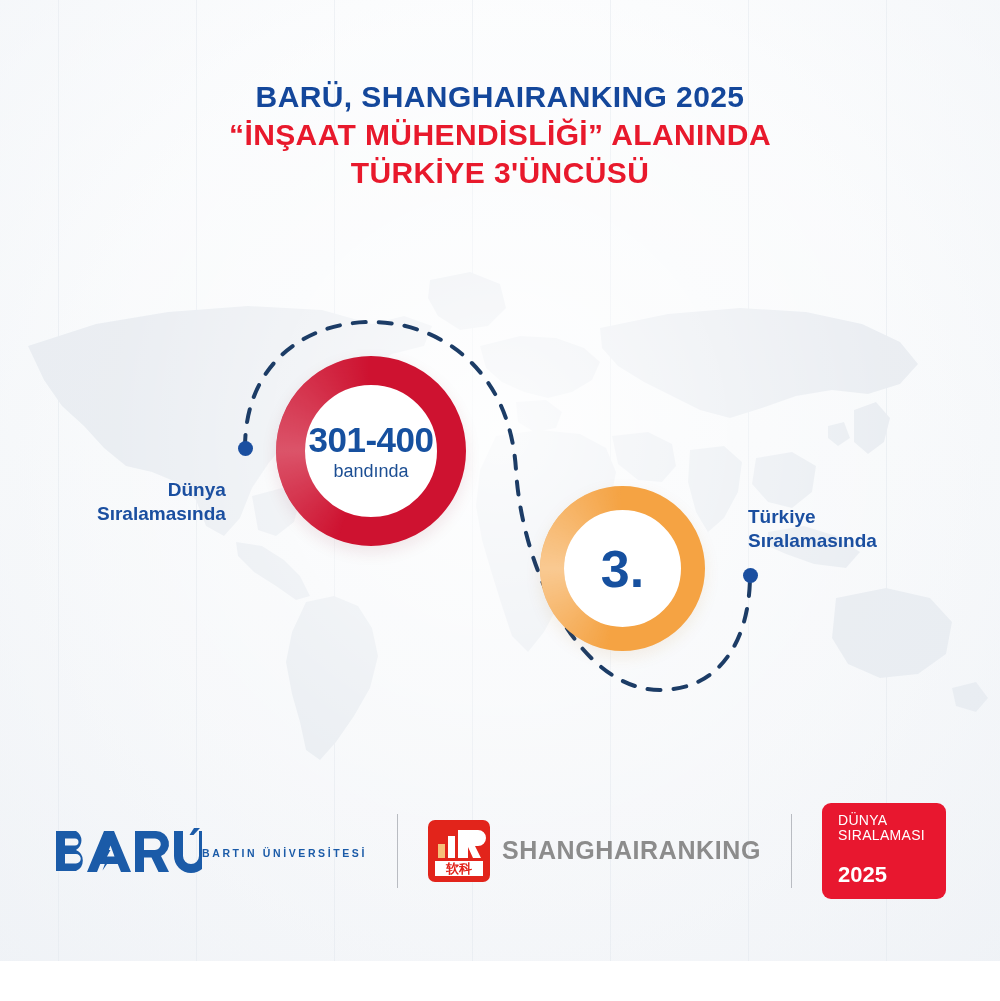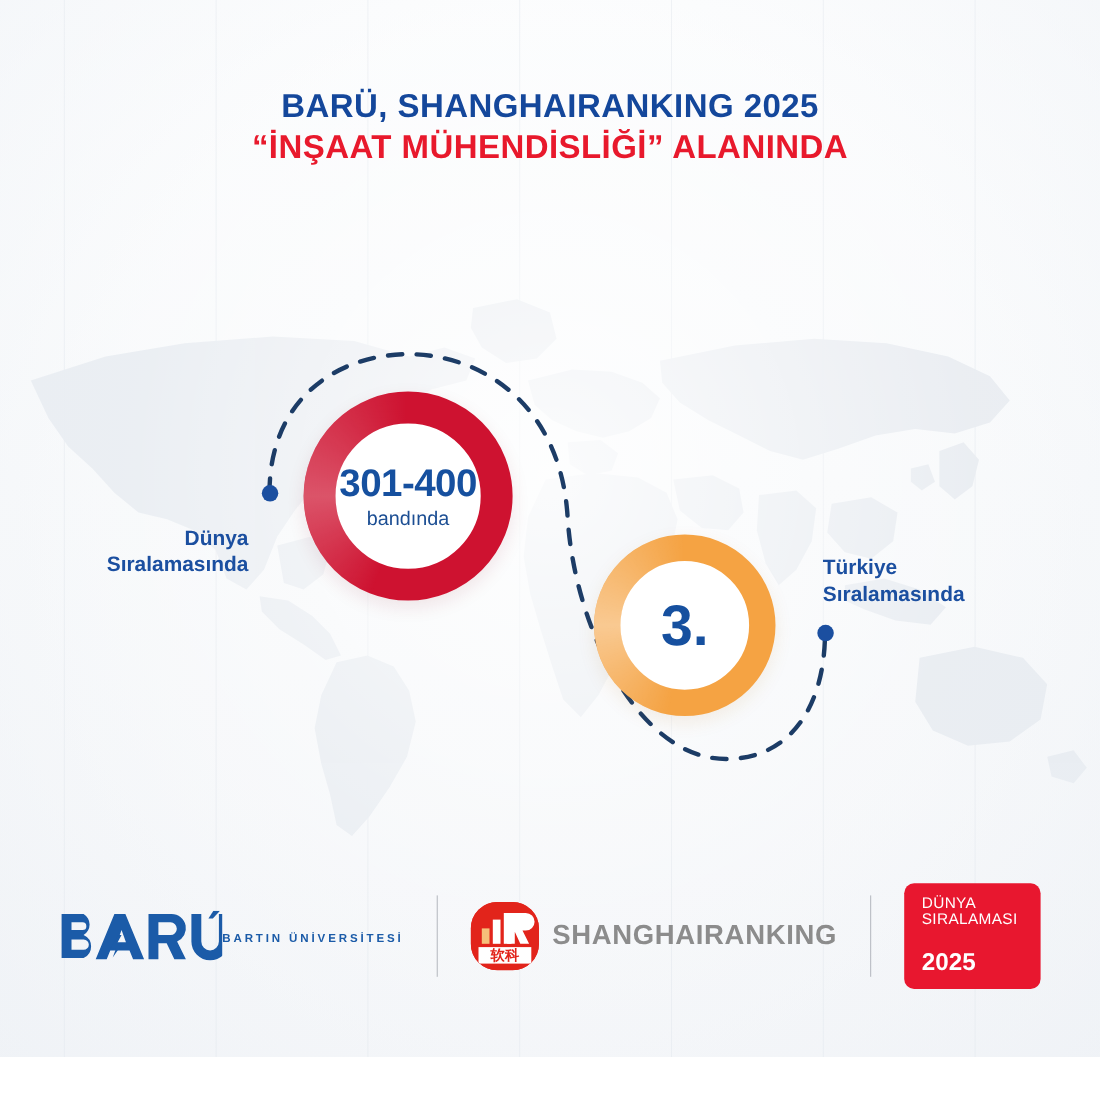--- a/index.html
+++ b/index.html
@@ -198,21 +198,21 @@
     color: #1B5BA8;
     font-weight: bold;
     margin-top: 4px;
     text-align: center;
   }
 
   
   #sr-logo { gap: 12px; }
   #sr-mark {
     width: 62px; height: 62px;
-    border-radius: 24px;
+    border-radius: 7px;
     background: #E2241B;
     display: flex;
     flex-direction: column;
     align-items: center;
     justify-content: center;
     position: relative;
     overflow: hidden;
   }
   #sr-words {
     display: flex;
@@ -287,20 +287,21 @@
       <path d="M836 348 L886 338 L930 348 L952 372 L946 404 L918 424 L880 428 L848 414 L832 388 Z"></path>
       <path d="M952 438 L976 432 L988 448 L976 462 L956 456 Z"></path>
     </g>
   </svg>
 
   <div id="vign"></div>
 
   <div class="title-block">
     <div class="title-line t-blue">BARÜ, SHANGHAIRANKING 2025</div>
     <div class="title-line t-red">“İNŞAAT MÜHENDİSLİĞİ” ALANINDA</div>
+    <div class="title-line t-red">TÜRKİYE 3'ÜNCÜSÜ</div>
   </div>
 
   <svg id="connector" viewBox="0 0 1000 1001">
     <path d="M245 448
              C 245 360, 310 322, 371 322
              C 440 322, 510 370, 516 470
              C 522 570, 580 690, 660 690
              C 720 690, 750 640, 750 575" fill="none" stroke="#1C3C66" stroke-width="4" stroke-linecap="round" stroke-dasharray="13 13"></path>
   </svg>
 

